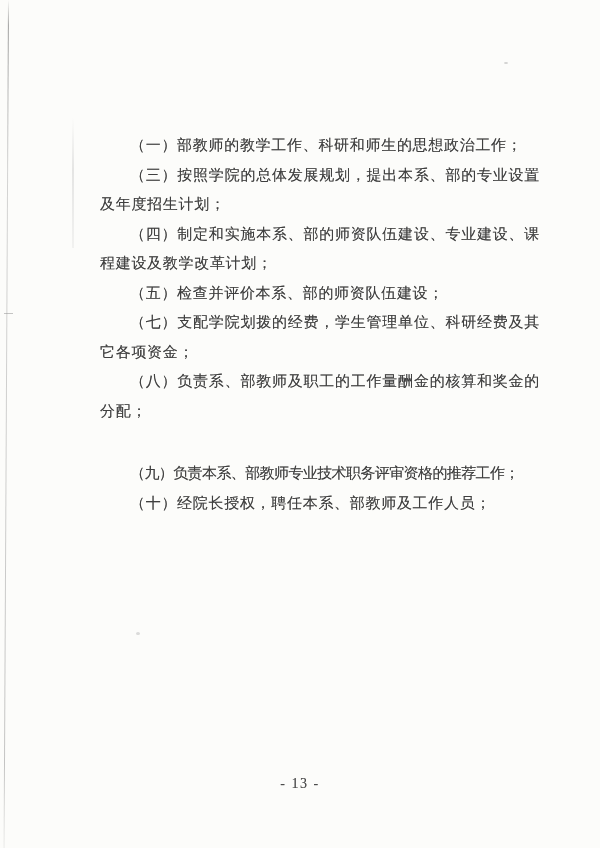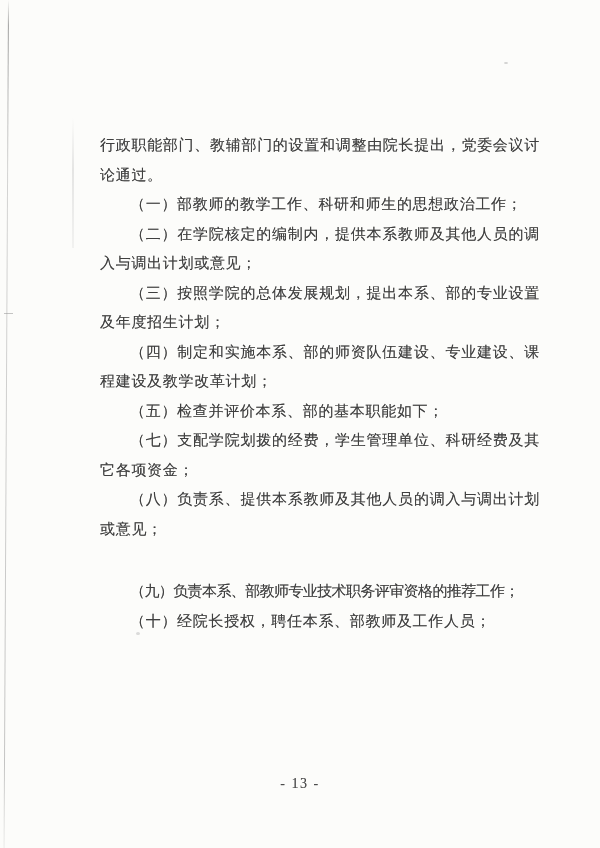--- a/index.html
+++ b/index.html
@@ -127,29 +127,27 @@
 <div class="page">
 
   <div class="edge-line"></div>
   <div class="edge-tick"></div>
   <div class="crease"></div>
   <div class="speck-a"></div>
   <div class="speck-b"></div>
   <div class="speck-c"></div>
 
   <div class="text-block">
-    <p class="no-indent">行政职能部门、教辅部门的设置和调整由院长提出，党委会议讨论通过。</p>
 
 
     <p>（一）部教师的教学工作、科研和师生的思想政治工作；</p>
-    <p>（二）在学院核定的编制内，提供本系教师及其他人员的调入与调出计划或意见；</p>
     <p>（三）按照学院的总体发展规划，提出本系、部的专业设置及年度招生计划；</p>
     <p>（四）制定和实施本系、部的师资队伍建设、专业建设、课程建设及教学改革计划；</p>
-    <p>（五）检查并评价本系、部的基本职能如下；</p>
+    <p>（五）检查并评价本系、部的师资队伍建设；</p>
     <p>（七）支配学院划拨的经费，学生管理单位、科研经费及其它各项资金；</p>
-    <p>（八）负责系、提供本系教师及其他人员的调入与调出计划或意见；</p>
+    <p>（八）负责系、部教师及职工的工作量酬金的核算和奖金的分配；</p>
     <p class="tight">（九）负责本系、部教师专业技术职务评审资格的推荐工作；</p>
     <p>（十）经院长授权，聘任本系、部教师及工作人员；</p>
   </div>
 
   <div class="page-number">- 13 -</div>
 
 </div>
 
 </body></html>

